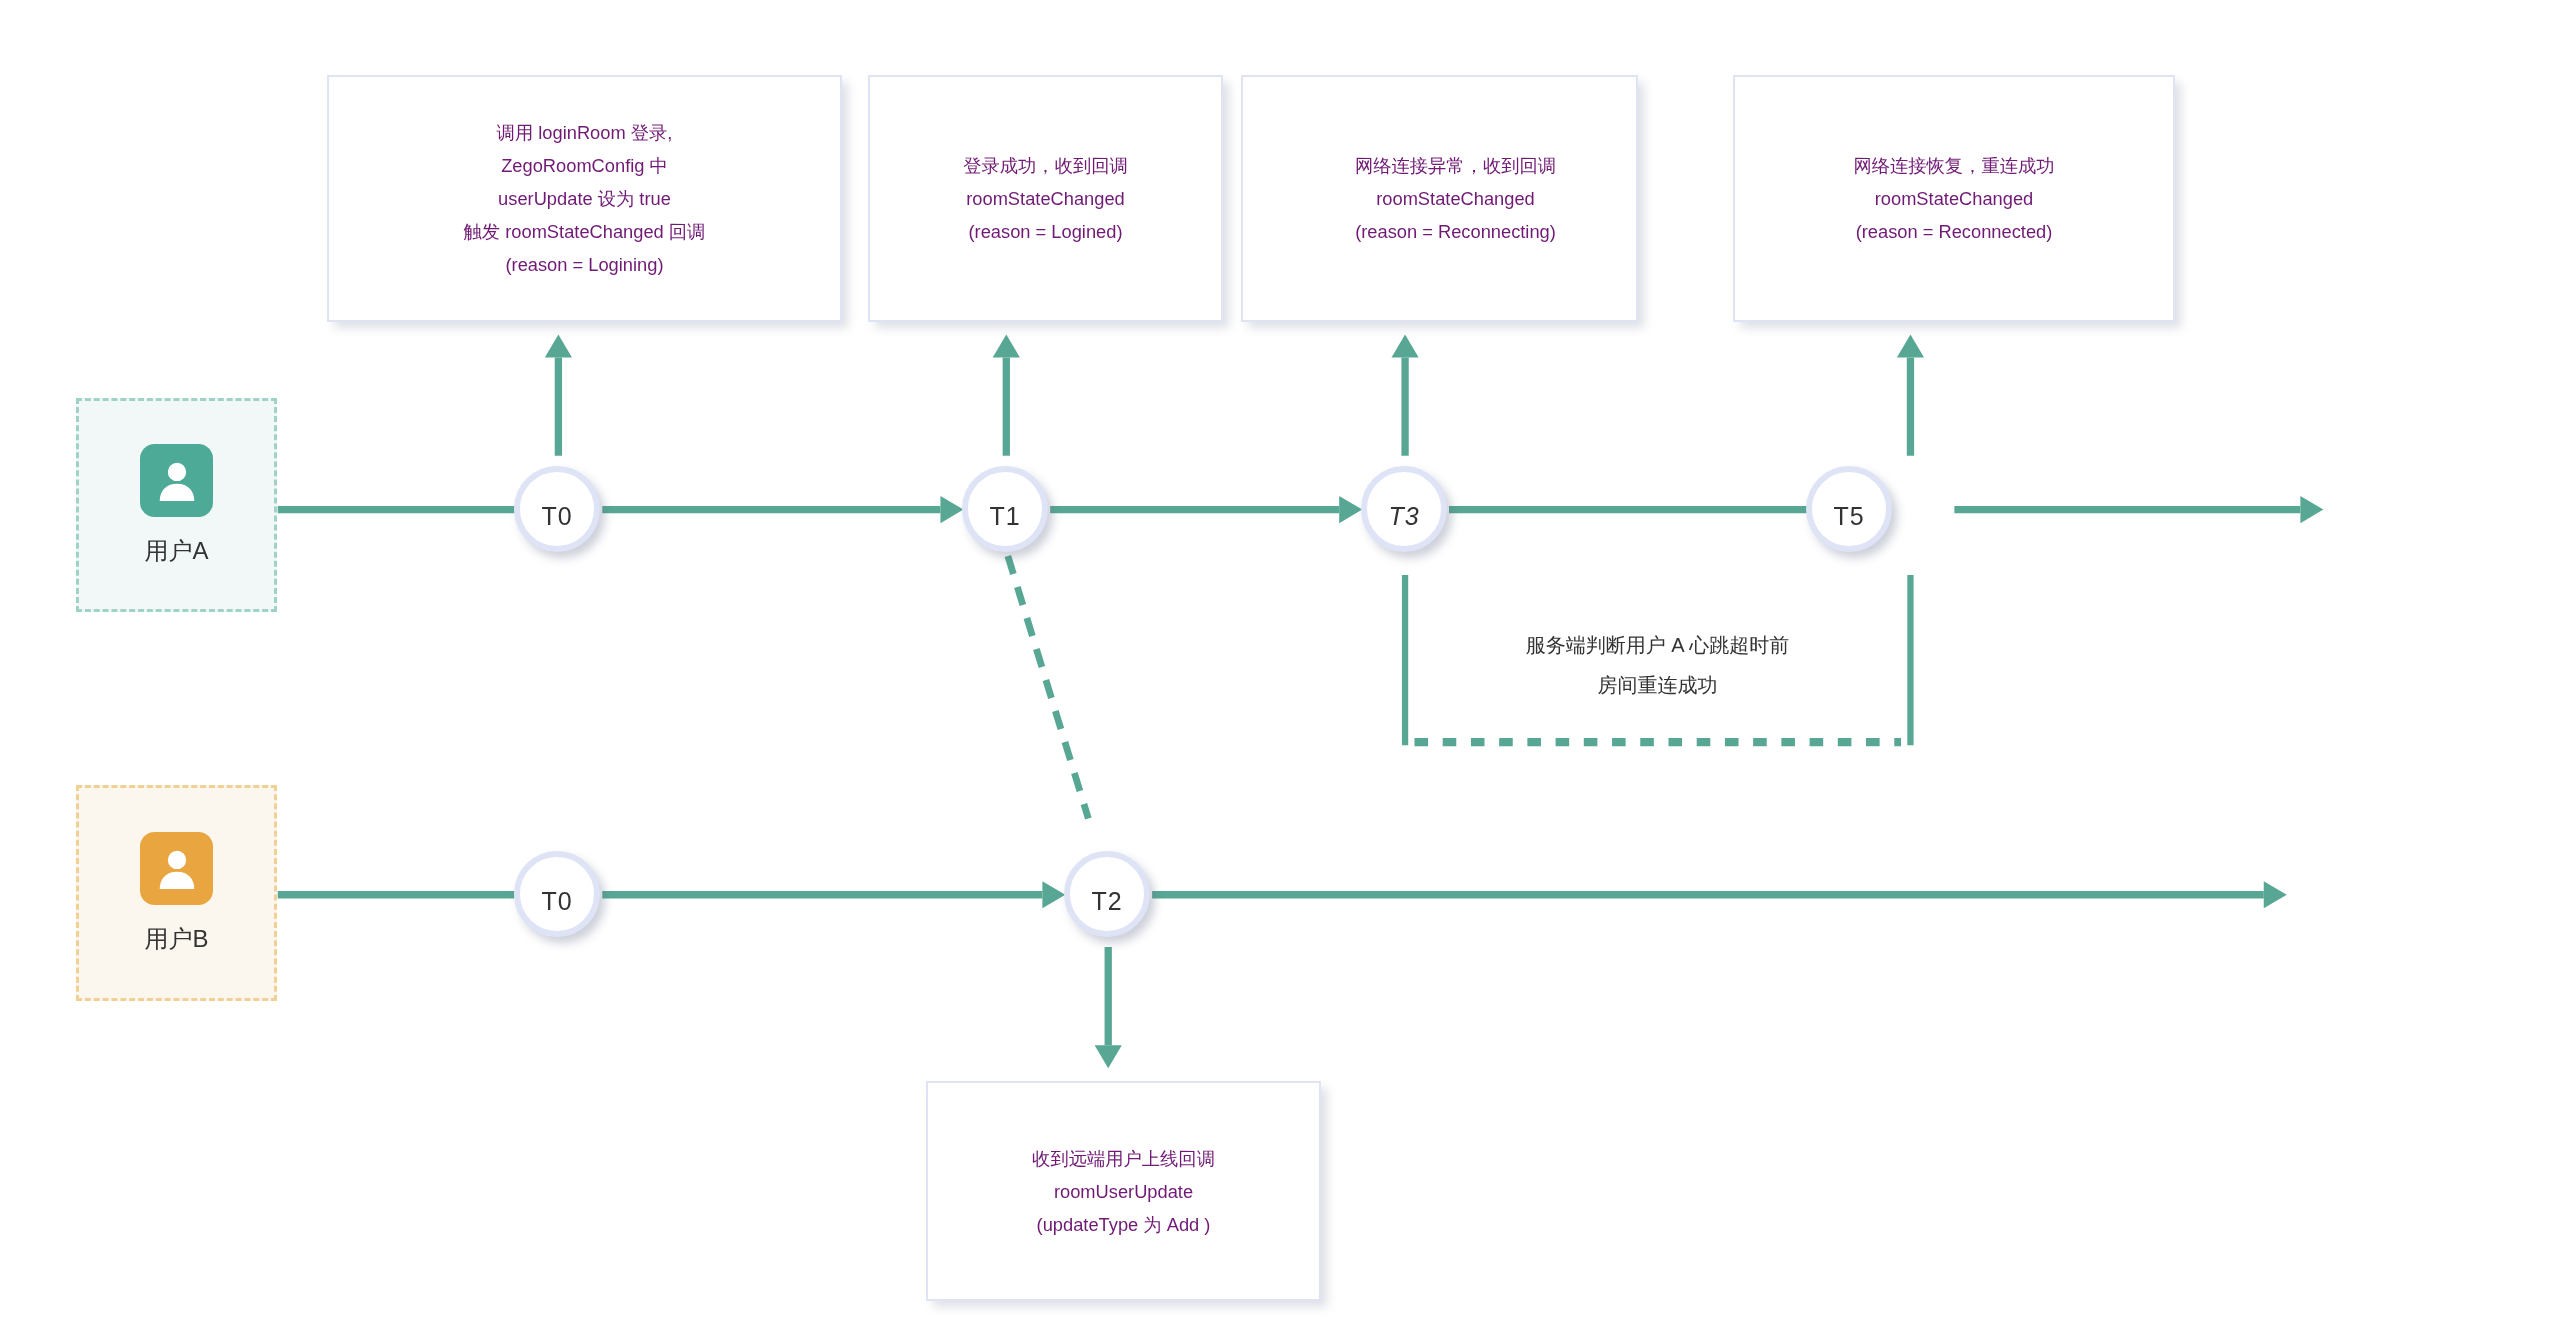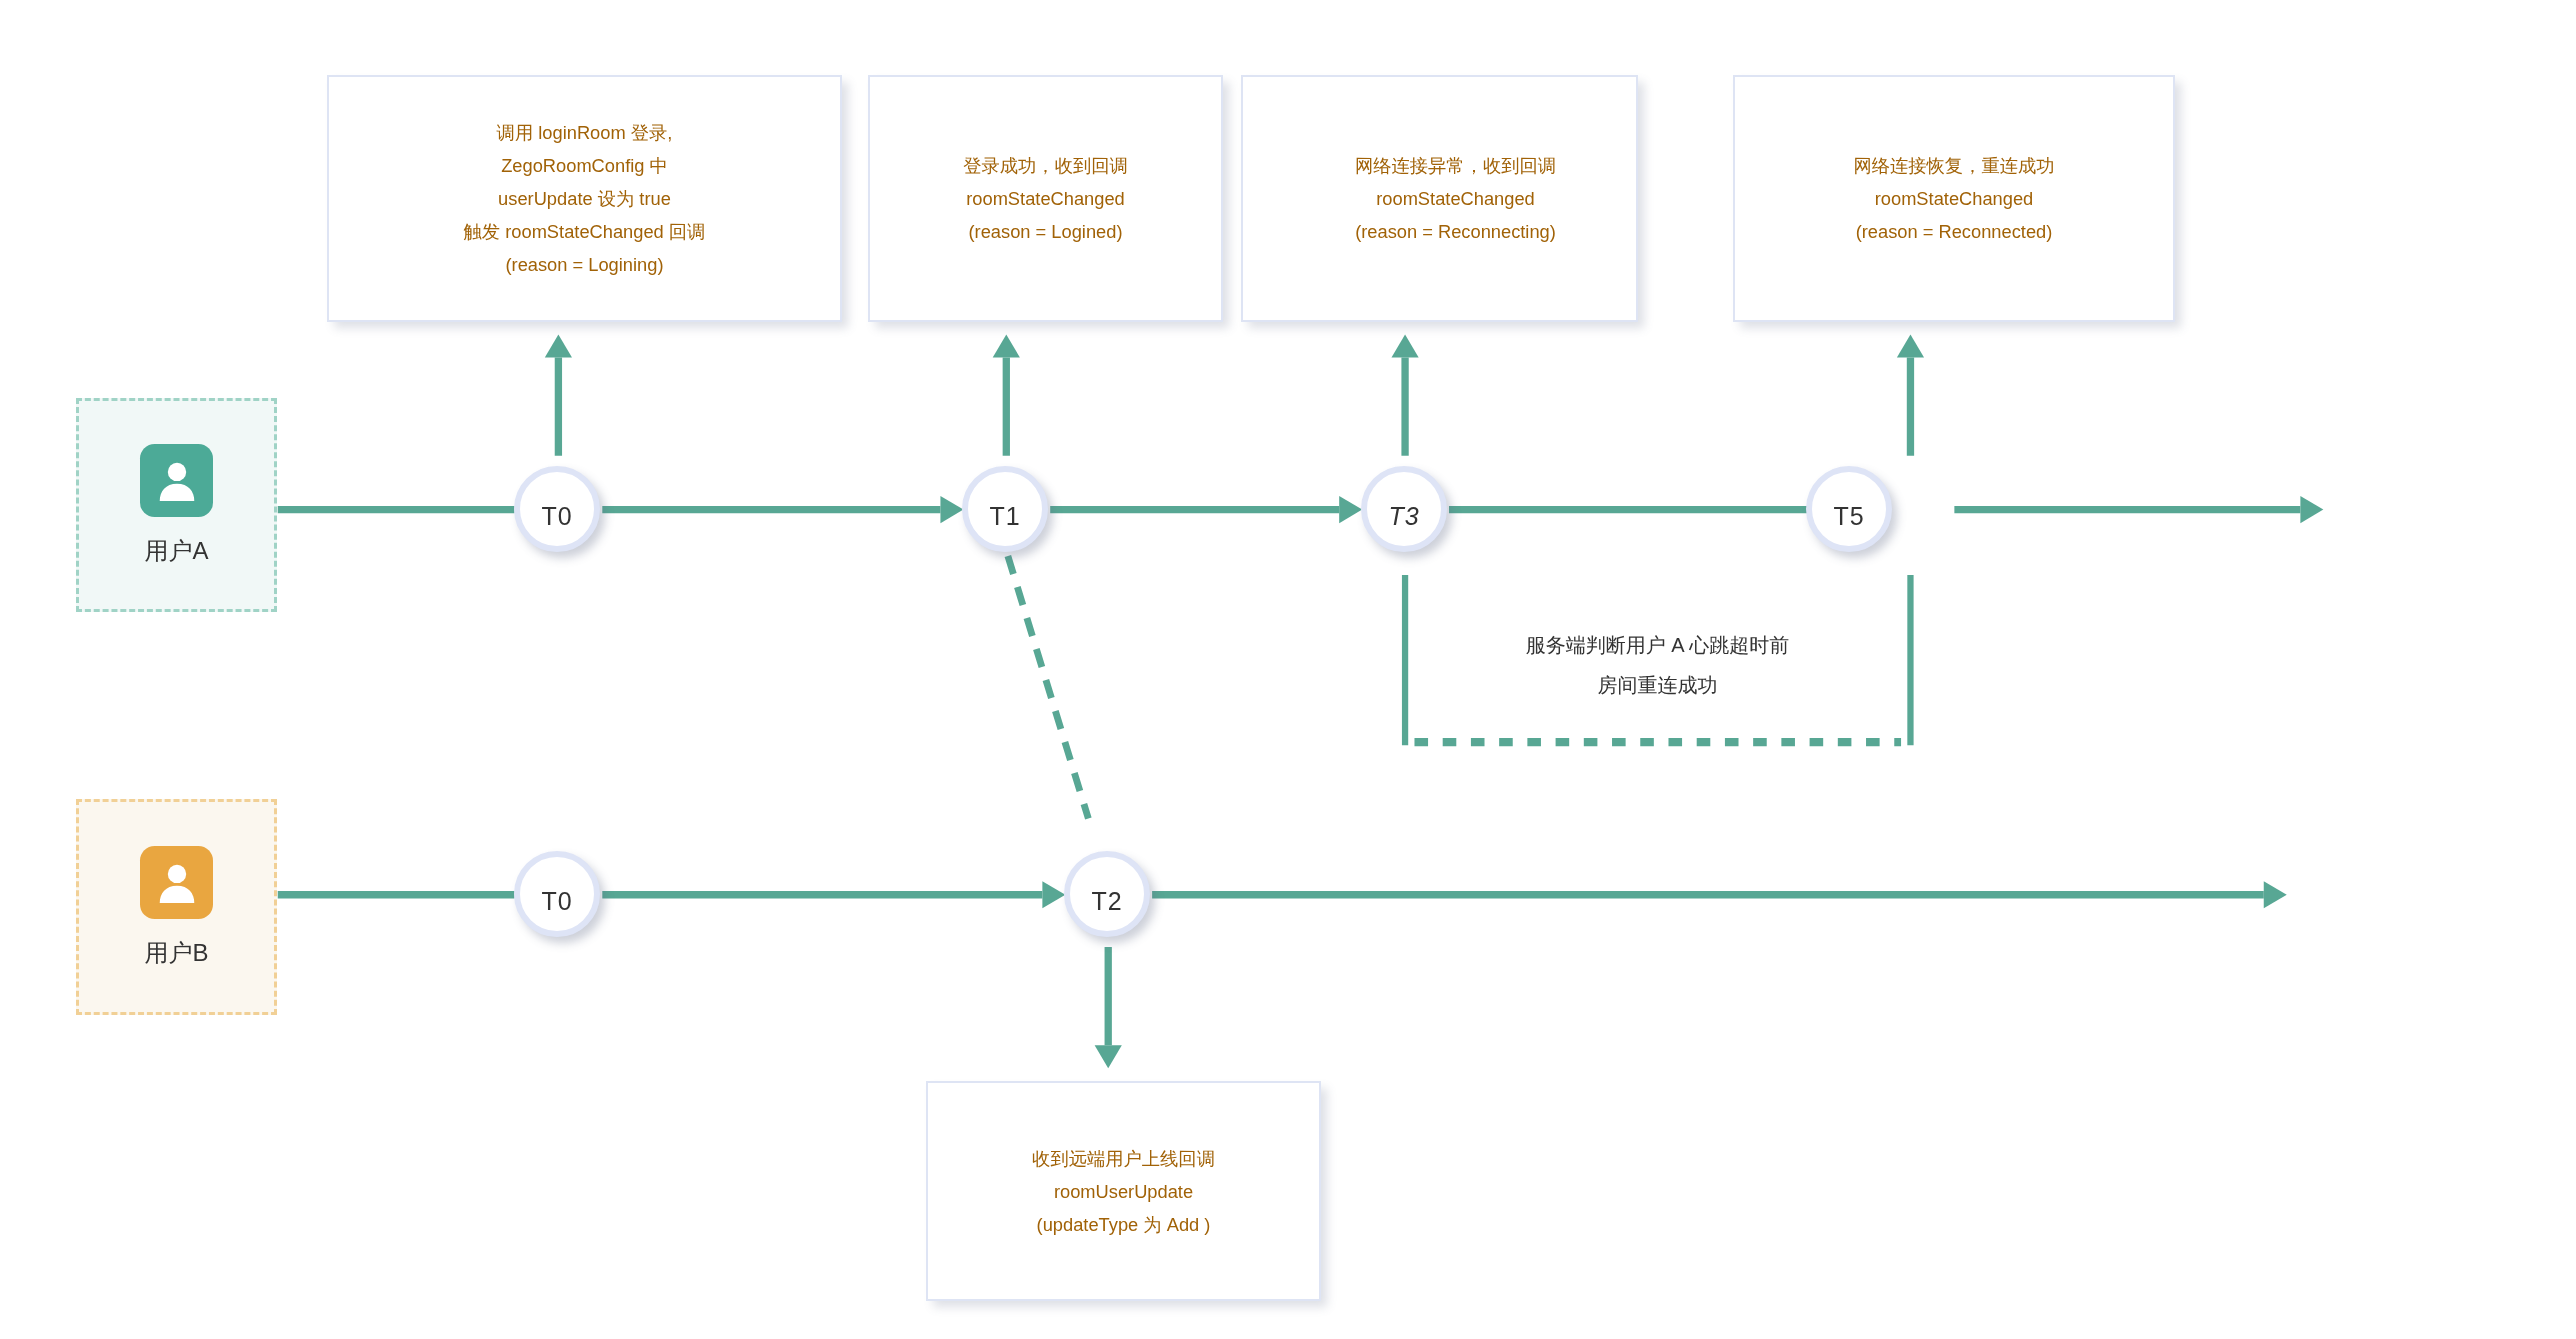--- a/index.html
+++ b/index.html
@@ -30,21 +30,21 @@
     box-shadow: 7.3px 7.3px 9.4px rgba(90, 100, 130, 0.20);
     display: flex;
     align-items: center;
     justify-content: center;
   }
   .callout-text {
     white-space: pre-line;
     text-align: center;
     font-size: 18.3px;
     line-height: 33px;
-    color: #a16207;
+    color: #701a75;
   }
   .node {
     position: absolute;
     box-sizing: content-box;
     width: 74px;
     height: 74px;
     background: #ffffff;
     border: 6.8px solid #dee4f6;
     border-radius: 50%;
     box-shadow: 5.2px 6.3px 9.4px rgba(90, 100, 130, 0.30);
@@ -67,21 +67,20 @@
     justify-content: center;
     gap: 18px;
   }
   .user-box.user-a {
     border: 3.1px dashed #a0d3c6;
     background: #f1f8f7;
   }
   .user-box.user-b {
     border: 3.1px dashed #f1d096;
     background: #fbf7ef;
-    margin-top: 14px;
   }
   .user-icon {
     width: 73px;
     height: 73px;
     border-radius: 14.6px;
     display: flex;
     align-items: center;
     justify-content: center;
   }
   .user-icon.icon-a { background: #4caa97; }

